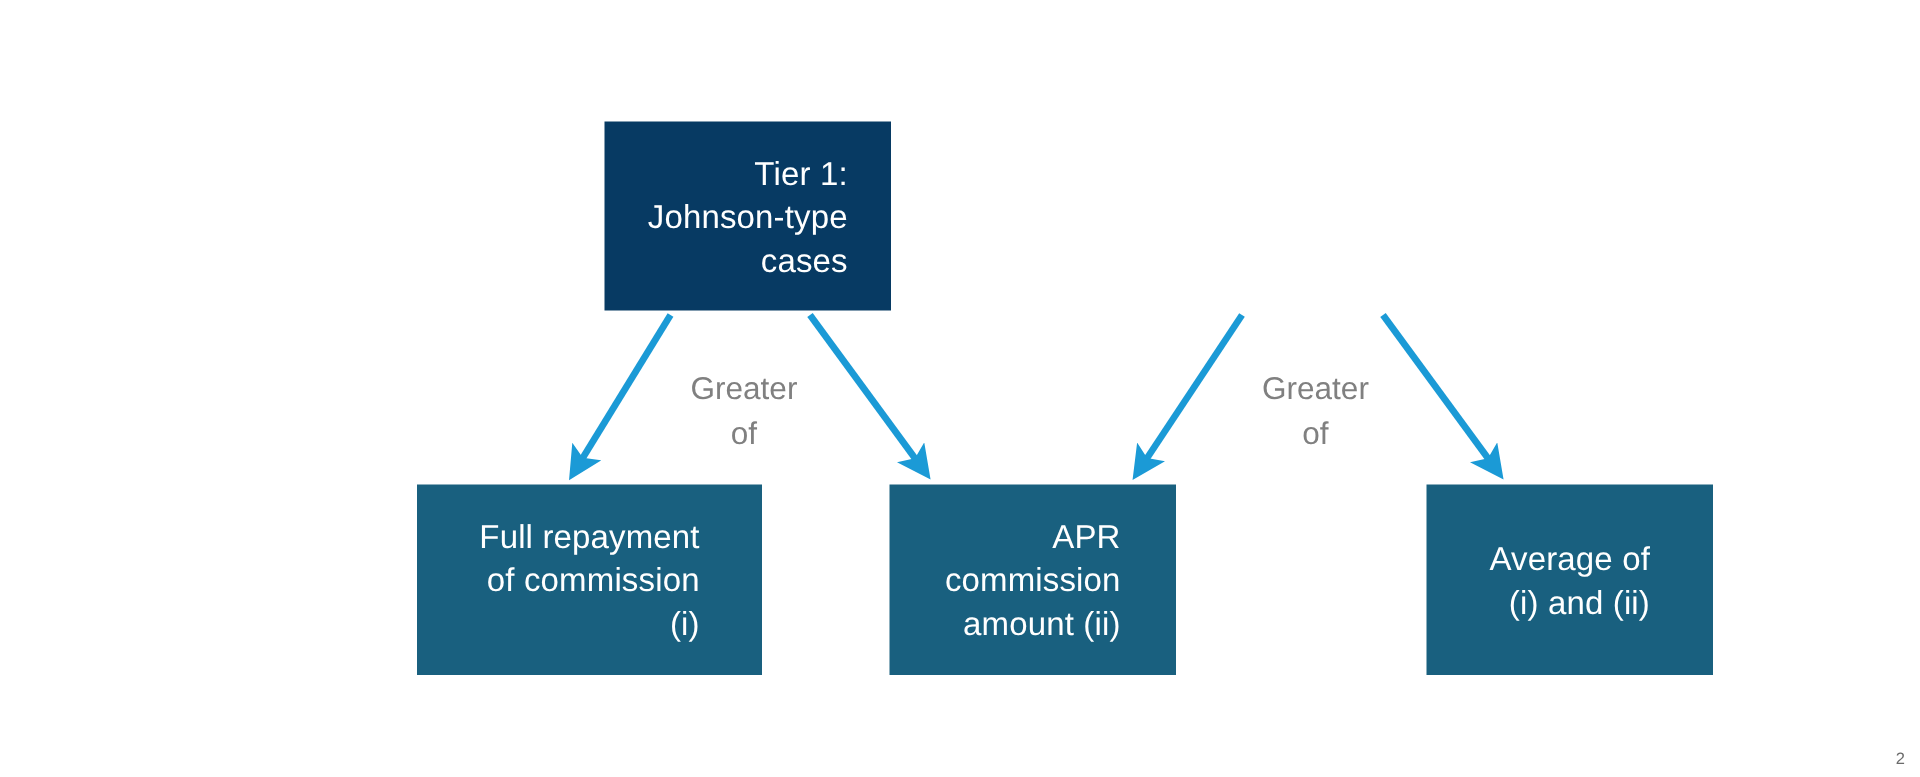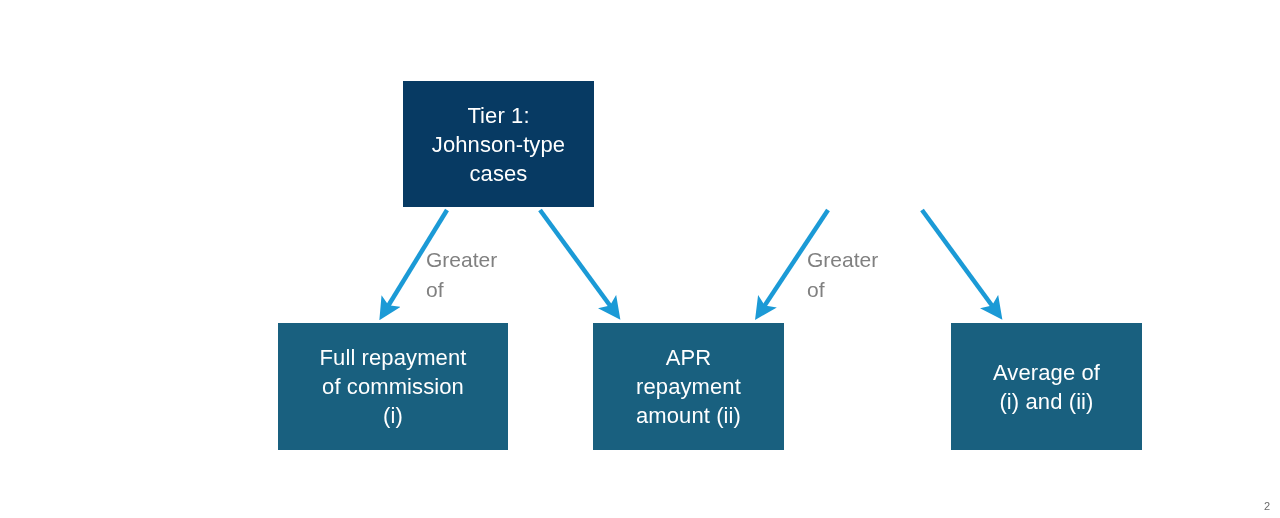--- a/index.html
+++ b/index.html
@@ -17,21 +17,21 @@
     position: relative;
     width: 1280px;
     height: 518px;
     background: #ffffff;
   }
   .box {
     position: absolute;
     display: flex;
     align-items: center;
     justify-content: center;
-    text-align: center;
+    text-align: right;
     color: #ffffff;
     font-size: 22px;
     line-height: 29px;
     letter-spacing: 0.1px;
     white-space: pre-line;
     box-sizing: border-box;
     padding: 0 6px;
   }
   .tier-box {
     background: #073a63;
@@ -68,20 +68,21 @@
     top: 323px;
     width: 191px;
     height: 127px;
     margin-left: 44px;
   }
   .connector-label {
     position: absolute;
     color: #808080;
     font-size: 21px;
     line-height: 30px;
+    text-align: center;
     white-space: pre-line;
   }
   #greater-of-label-tier1 {
     left: 426px;
     top: 245px;
     width: 140px;
   }
   #greater-of-label-tier2 {
     left: 807px;
     top: 245px;
@@ -134,21 +135,21 @@
 of</div>
 
   <div class="connector-label" id="greater-of-label-tier2">Greater
 of</div>
 
   <div class="box outcome-box" id="outcome-full-repayment-box">Full repayment
 of commission
 (i)</div>
 
   <div class="box outcome-box" id="outcome-apr-box">APR
-repayment
+commission
 amount (ii)</div>
 
   <div class="box outcome-box" id="outcome-average-box">Average of
 (i) and (ii)</div>
 
   <div id="page-number">2</div>
 
 </div>
 
 </body></html>

